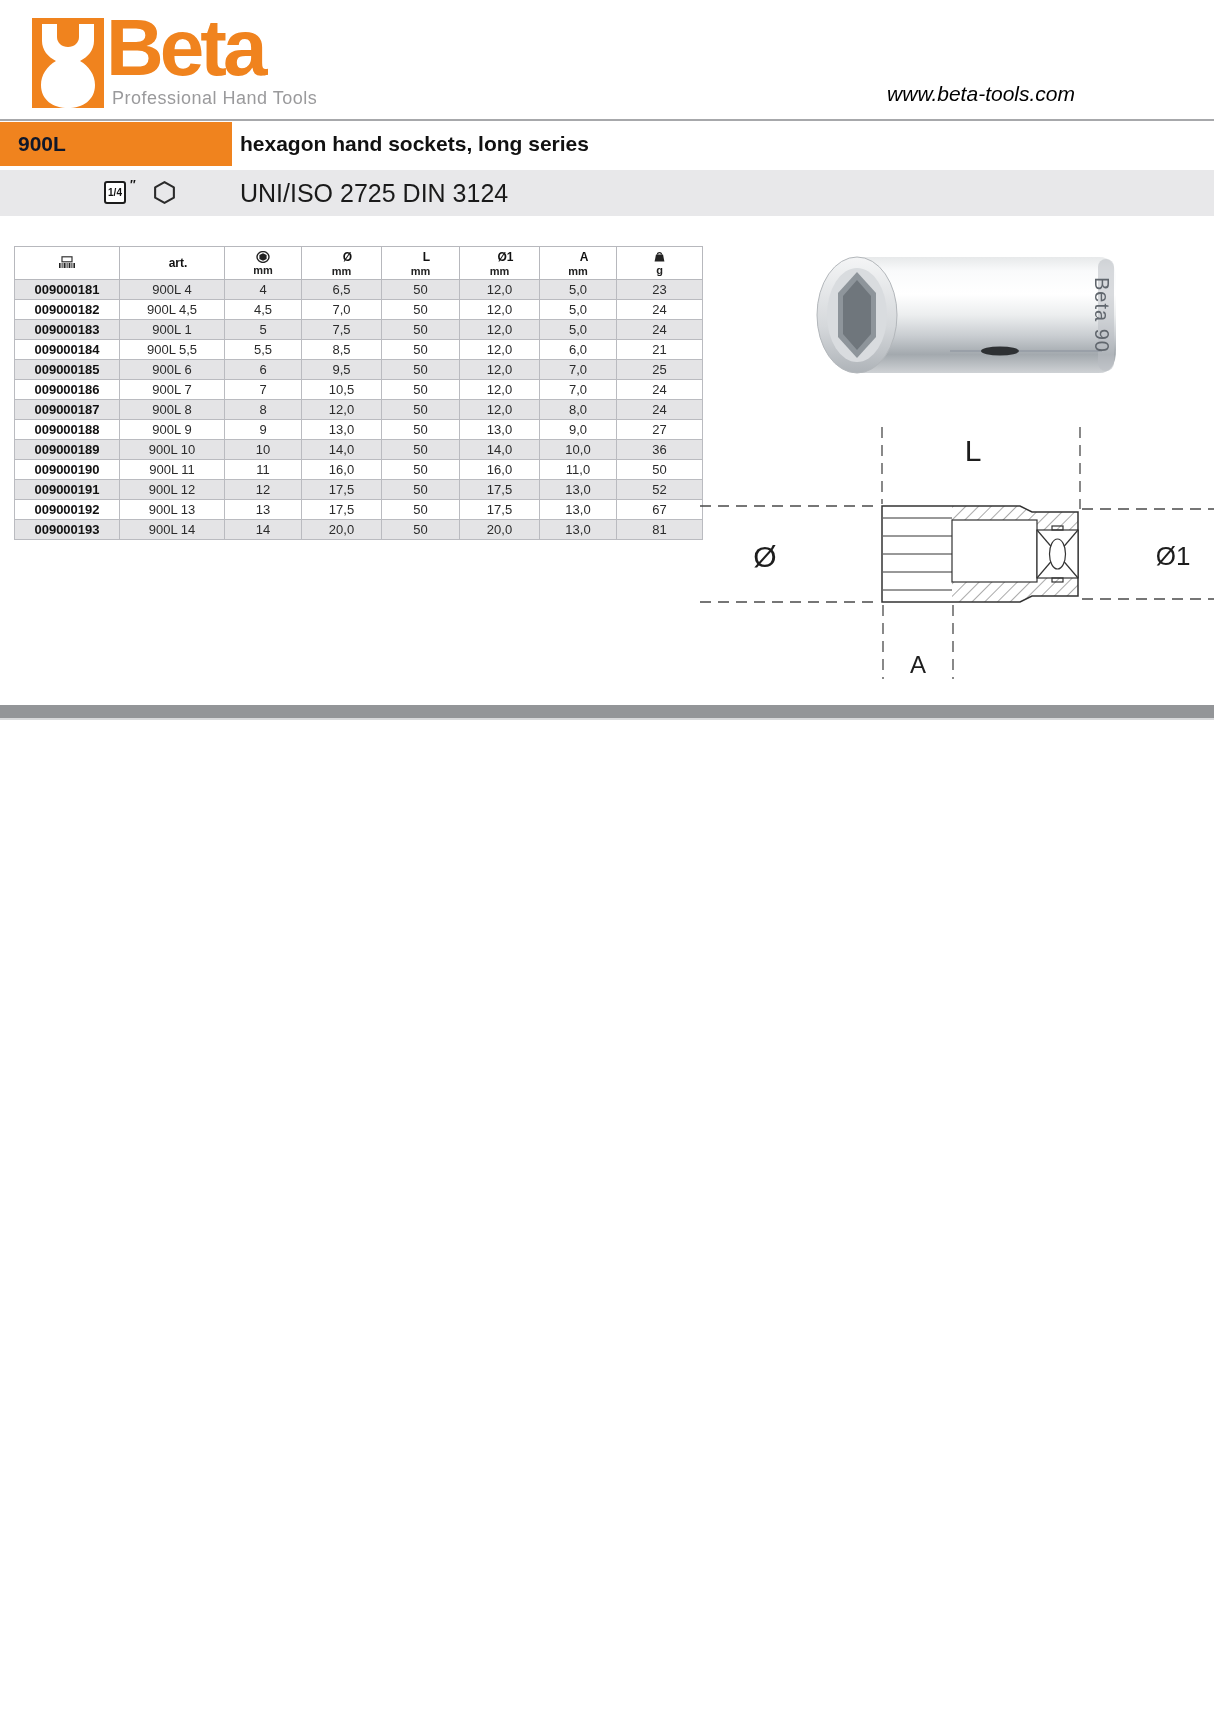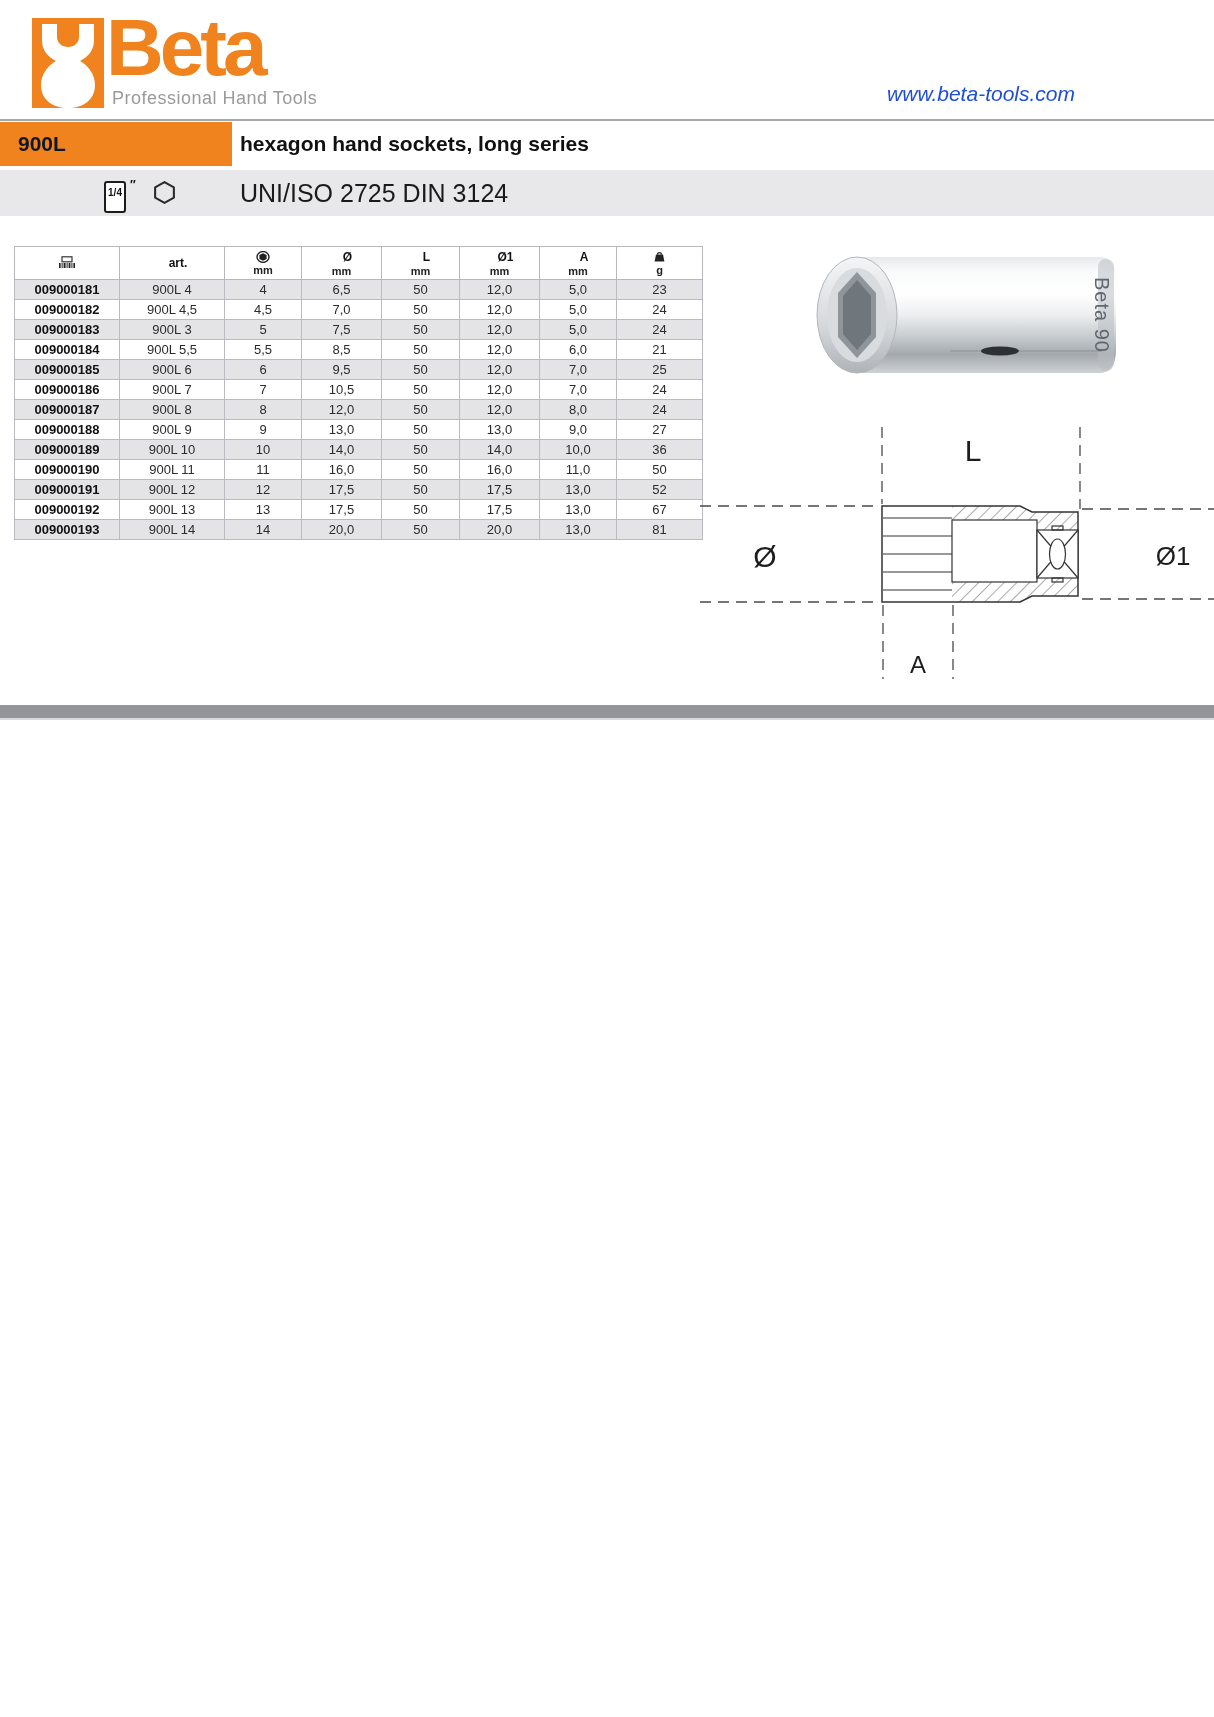--- a/index.html
+++ b/index.html
@@ -3,29 +3,29 @@
 <meta charset="utf-8">
 <style>
   html,body{margin:0;padding:0;background:#fff;}
   body{width:1214px;height:1717px;position:relative;font-family:"Liberation Sans",sans-serif;overflow:hidden;}
   .abs{position:absolute;}
 
   
   .logo-square{left:32px;top:18px;width:72px;height:90px;}
   .beta-word{left:106px;top:2px;font-size:80px;font-weight:700;color:#f0831e;letter-spacing:-4px;}
   .tagline{left:112px;top:88px;font-size:18px;color:#9a9a9c;letter-spacing:.5px;}
-  .website{top:82px;right:139px;font-size:21px;font-style:italic;color:#1d4ed8;}
+  .website{top:82px;right:139px;font-size:21px;font-style:italic;color:#000000;}
   .header-rule{left:0;top:119px;width:1214px;height:2px;background:#a7a8ab;}
 
   .code-badge{left:0;top:122px;width:232px;height:44px;background:#f0831e;color:#0f172a;
     font-size:21px;font-weight:700;line-height:44px;padding-left:18px;box-sizing:border-box;}
   .product-title{left:240px;top:122px;height:44px;line-height:44px;font-size:21px;font-weight:700;color:#111;}
 
   .standards-bar{left:0;top:170px;width:1214px;height:46px;background:#e8e8ea;}
-  .inch-icon{left:104px;top:181px;width:22px;height:32px;border:2px solid #1c1c1c;border-radius:3px;
+  .inch-icon{left:104px;top:181px;width:22px;height:23px;border:2px solid #1c1c1c;border-radius:3px;
     background:#fff;box-sizing:border-box;text-align:center;font-size:10px;font-weight:700;line-height:19px;color:#111;}
   .inch-mark{left:130px;top:178px;font-size:12px;font-weight:700;color:#111;}
   .hexagon-icon{left:152px;top:180px;width:25px;height:25px;}
   .standards-text{left:240px;top:170px;height:40px;line-height:46px;font-size:25px;color:#1a1a1a;}
 
   
   table.spec{position:absolute;left:14px;top:246px;width:688px;border-collapse:collapse;table-layout:fixed;
     border:1px solid #a9aaad;}
   table.spec th{background:#fff;height:32px;border:1px solid #b7b8bd;padding:0;vertical-align:middle;}
   table.spec td{height:19px;padding:0;border:1px solid #babbc0;text-align:center;
@@ -164,21 +164,21 @@
         <td>900L 4,5</td>
         <td>4,5</td>
         <td>7,0</td>
         <td>50</td>
         <td>12,0</td>
         <td>5,0</td>
         <td>24</td>
       </tr>
       <tr class="alt">
         <td>009000183</td>
-        <td>900L 3</td>
+        <td>900L 1</td>
         <td>5</td>
         <td>7,5</td>
         <td>50</td>
         <td>12,0</td>
         <td>5,0</td>
         <td>24</td>
       </tr>
       <tr>
         <td>009000184</td>
         <td>900L 5,5</td>

